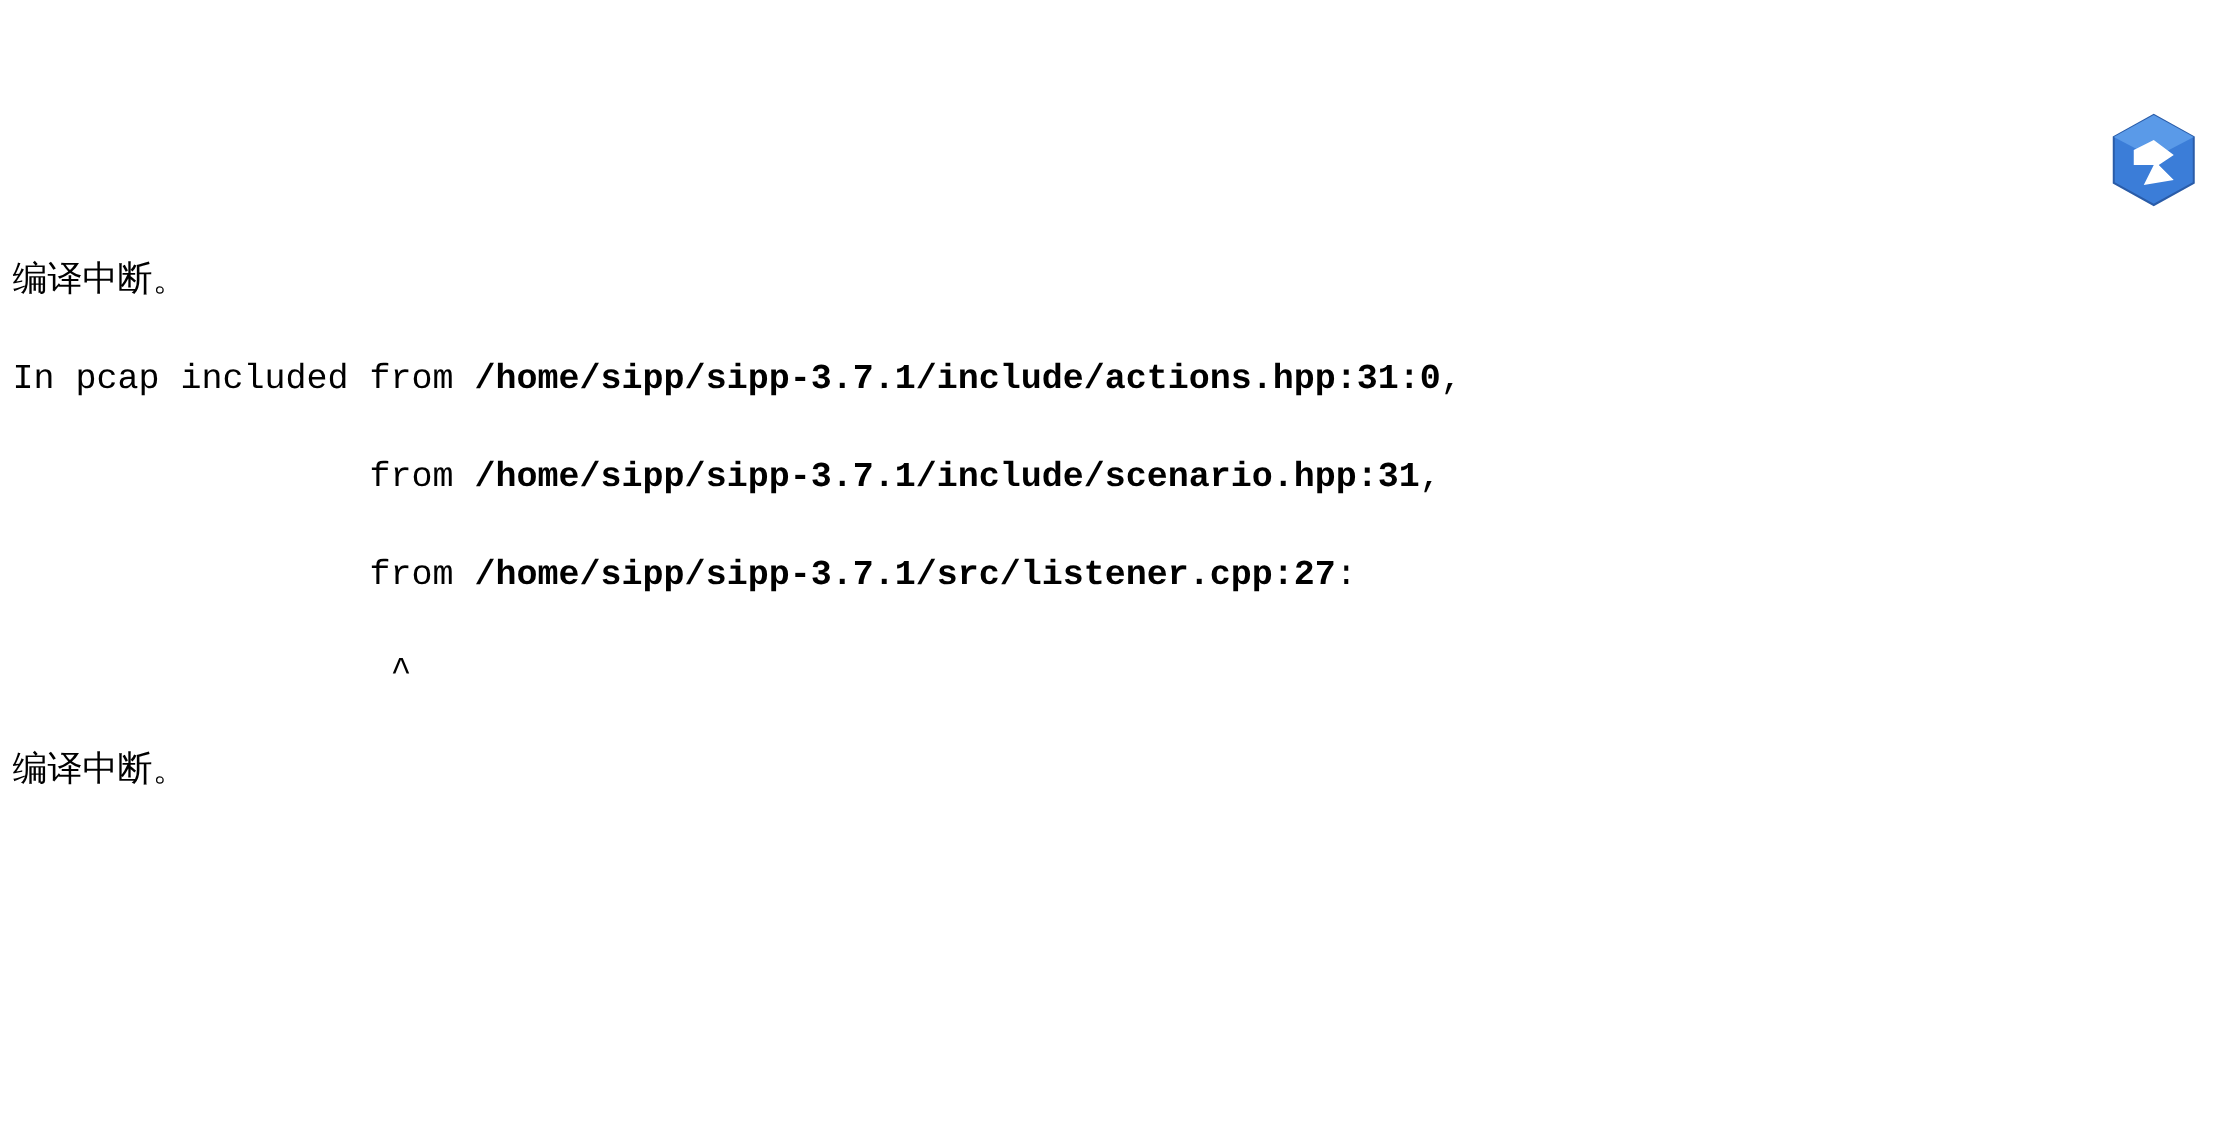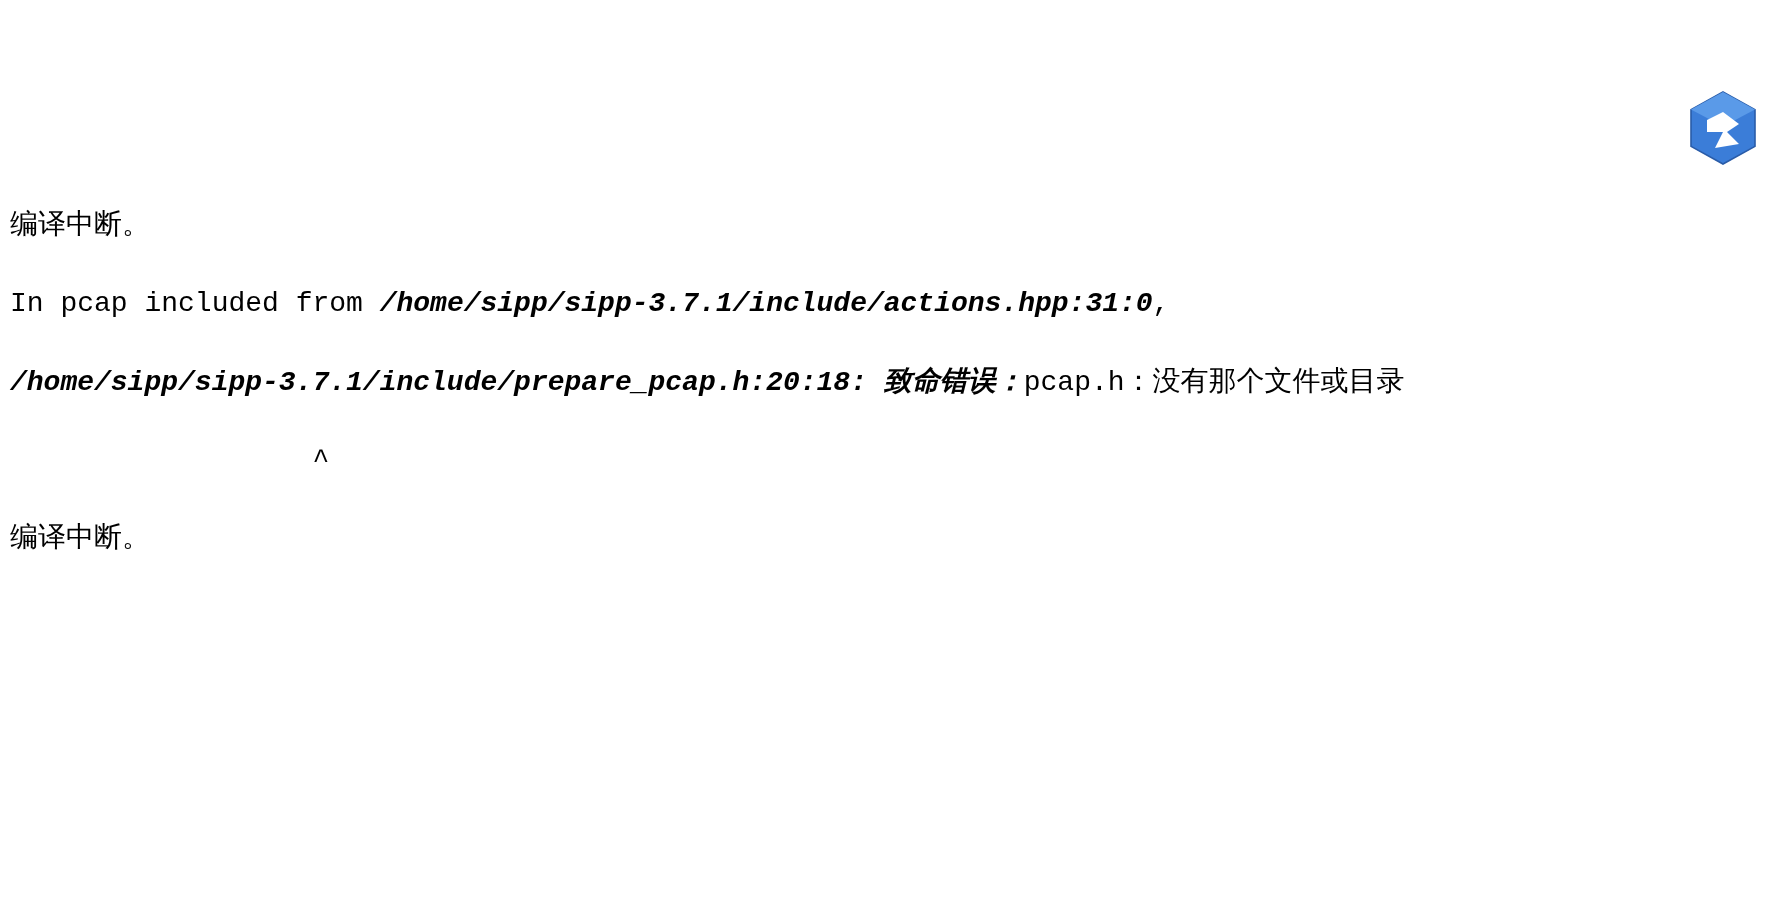--- a/index.html
+++ b/index.html
@@ -16,21 +16,20 @@
       padding: 10px;
       white-space: pre-wrap;
       position: relative;
       width: 1783px;
     }
     .line {
       display: block;
     }
     .bold {
       font-weight: bold;
-      font-style: italic;
     }
     .logo {
       position: absolute;
       top: 10px;
       right: 20px;
       width: 80px;
       height: 80px;
     }
     .logo svg {
       width: 100%;
@@ -41,21 +40,22 @@
     }
   </style>
 </head>
 <body>
 
 
 
 <div class="terminal-content">
 <span class="line">编译中断。</span>
 <span class="line"><span>In pcap included from </span><span class="bold">/home/sipp/sipp-3.7.1/include/actions.hpp:31:0</span><span>,</span></span>
-<span class="line"><span class="bold">/home/sipp/sipp-3.7.1/include/prepare_pcap.h:20:18: 致命错误：</span><span>pcap.h：没有那个文件或目录</span></span>
+<span class="line"><span>                 from </span><span class="bold">/home/sipp/sipp-3.7.1/include/scenario.hpp:31</span><span>,</span></span>
+<span class="line"><span>                 from </span><span class="bold">/home/sipp/sipp-3.7.1/src/listener.cpp:27</span><span>:</span></span>
 <span class="line">                  ^</span>
 <span class="line">编译中断。</span>
 
 
 
 
 
 
 
 

